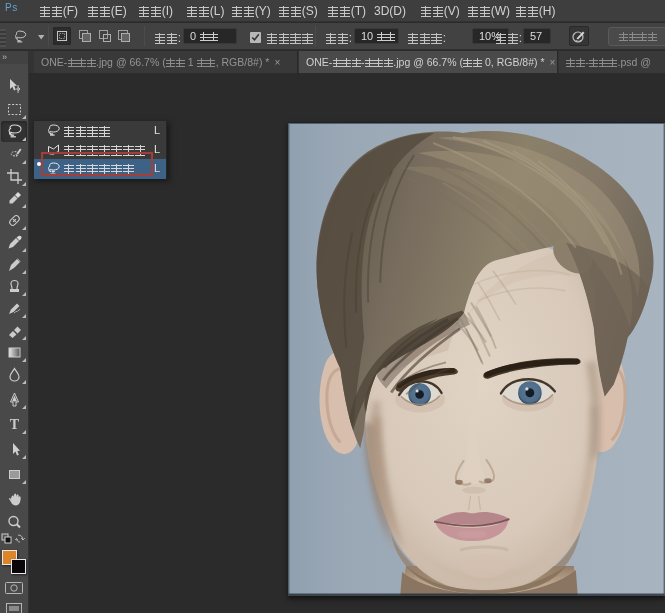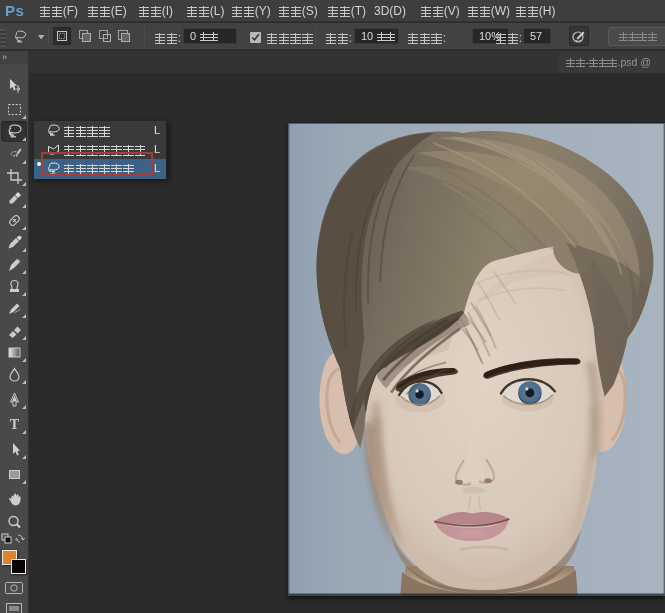--- a/index.html
+++ b/index.html
@@ -9,21 +9,21 @@
 
 .cj{display:inline-block;width:10.5px;height:10.5px;margin:0 .7px;vertical-align:-1.5px;
  background:
   linear-gradient(currentColor,currentColor) 50% 0/1.3px 100% no-repeat,
   repeating-linear-gradient(0deg,currentColor 0 1.1px,transparent 1.1px 3.1px);
  opacity:.92}
 .cjs{width:9px;height:9px;vertical-align:-1px;margin:0 .4px}
 
 #menubar{position:absolute;left:0;top:0;width:665px;height:22px;background:#3e3e3e;
  border-bottom:1px solid #323232}
-#pslogo{position:absolute;left:5px;top:2px;font-size:15px;font-weight:bold;color:#64a0d0;letter-spacing:0.5px}
+#pslogo{position:absolute;left:5px;top:2px;font-size:10px;font-weight:normal;color:#64a0d0;letter-spacing:0.5px}
 .mi{position:absolute;top:4px;font-size:12px;color:#d2d2d2;white-space:nowrap}
 
 #optbar{position:absolute;left:0;top:23px;width:665px;height:27px;background:#424242;
  border-bottom:1px solid #2e2e2e}
 .grip{position:absolute;left:0;top:6px;width:6px;height:18px;
  background:repeating-linear-gradient(0deg,#4f4f4f 0 2px,#393939 2px 4px)}
 .sep{position:absolute;top:3px;width:1px;height:20px;background:#383838;border-right:1px solid #4c4c4c}
 .olabel{position:absolute;top:8px;font-size:12px;color:#cfcfcf;white-space:nowrap}
 .oinput{position:absolute;top:5px;height:16px;background:#272727;border:1px solid #383838;
  border-radius:2px;color:#dcdcdc;font-size:11px;line-height:15px;padding-left:6px;white-space:nowrap;overflow:hidden}
@@ -320,20 +320,22 @@
         <rect x="0.5" y="0.5" width="17" height="11" rx="1" fill="none" stroke="#b5b5b5"></rect>
         <circle cx="9" cy="6" r="3.2" fill="none" stroke="#b5b5b5"></circle>
       </svg>
     <svg style="position:absolute;left:6px;top:552px" width="16" height="11" viewBox="0 0 16 11">
         <rect x="0.5" y="0.5" width="15" height="10" fill="none" stroke="#b5b5b5"></rect>
         <rect x="3" y="3" width="10" height="5" fill="#8a8a8a"></rect>
       </svg>
   </div>
 
   <div id="tabbar">
+    <div class="tab inactive" style="left:5px;width:264px">ONE-<i class="cj"></i><i class="cj"></i><i class="cj"></i>.jpg @ 66.7% (<i class="cj"></i><i class="cj"></i> 1 <i class="cj"></i><i class="cj"></i>, RGB/8#) *<span class="tabx">×</span></div>
+    <div class="tab active" style="left:270px;width:259px">ONE-<i class="cj"></i><i class="cj"></i><i class="cj"></i>-<i class="cj"></i><i class="cj"></i><i class="cj"></i>.jpg @ 66.7% (<i class="cj"></i><i class="cj"></i> 0, RGB/8#) *<span class="tabx">×</span></div>
     <div class="tab inactive" style="left:530px;width:136px"><i class="cj"></i><i class="cj"></i>-<i class="cj"></i><i class="cj"></i><i class="cj"></i>.psd @</div>
   </div>
 
   <div id="canvas"></div>
   <svg id="photo" viewBox="0 0 377 474">
     <defs>
       <linearGradient id="bg" x1="0" y1="0" x2="1" y2="0">
         <stop offset="0" stop-color="#91a0b0"></stop>
         <stop offset="0.15" stop-color="#9aa8b6"></stop>
         <stop offset="0.6" stop-color="#a2afbc"></stop>

